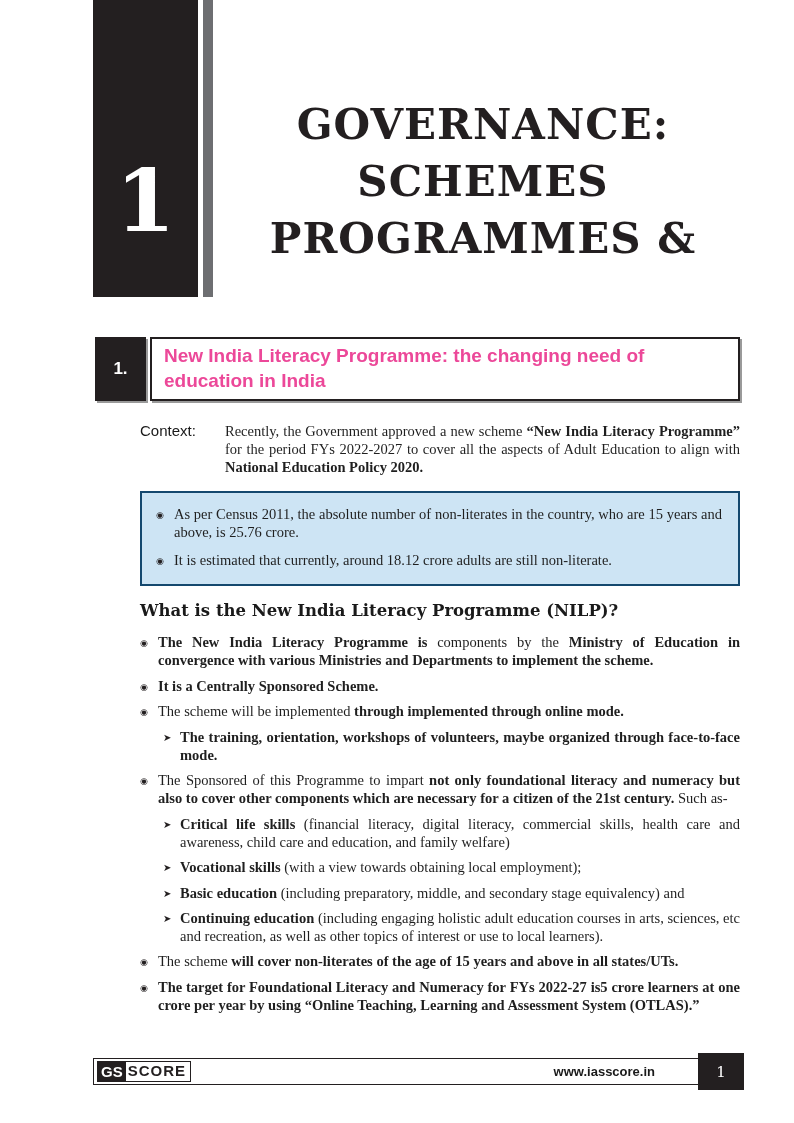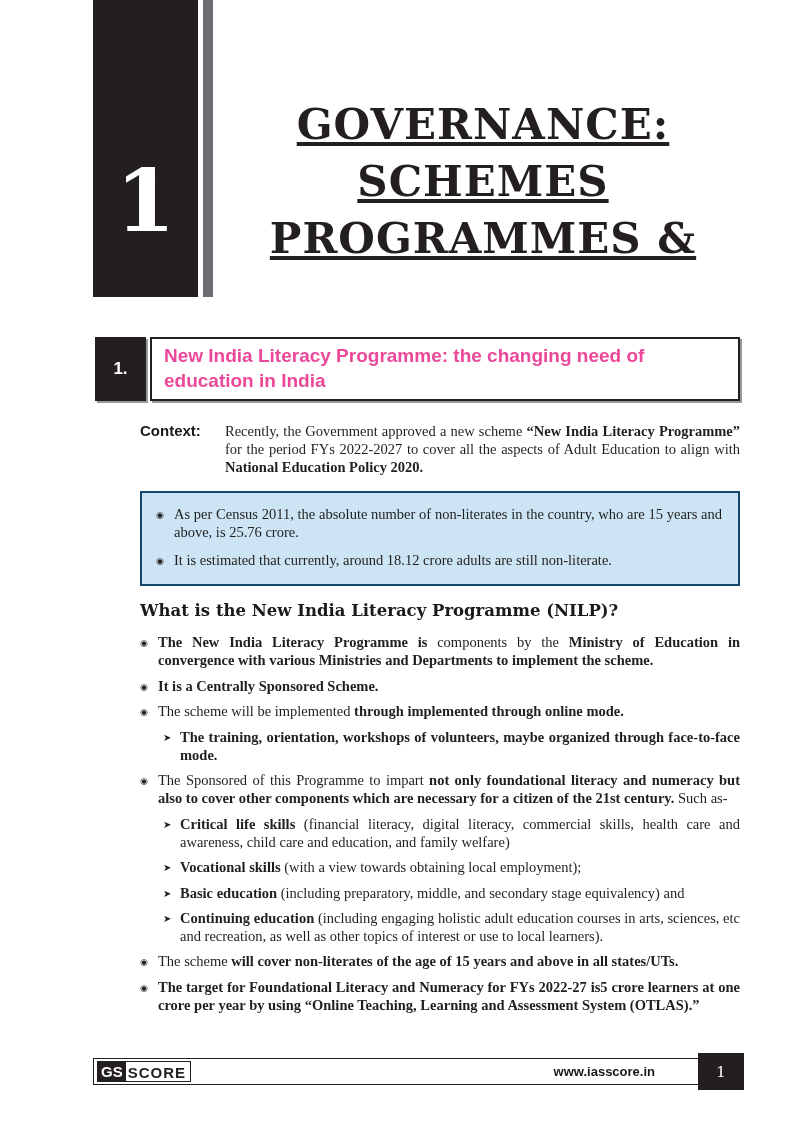--- a/index.html
+++ b/index.html
@@ -33,21 +33,20 @@
     background:#6d6e71;
   }
   .chapter-title {
     position:absolute; left:228px; top:96px; width:510px;
     text-align:center;
     font-family:"DejaVu Serif", serif;
     font-weight:bold;
     font-size:42px; line-height:1.36;
     letter-spacing:1px;
     color:#231f20;
-    text-decoration:underline;
   }
 
   
   .section-header {
     position:absolute; left:95px; top:337px; width:645px;
     display:flex; align-items:stretch; gap:4px;
   }
   .section-num {
     width:51px; min-height:60px;
     background:#231f20; color:#ffffff;
@@ -68,21 +67,21 @@
   }
 
   
   .content {
     position:absolute; left:140px; top:422px; width:600px;
   }
   .context-row { display:flex; }
   .context-label {
     width:85px; flex:0 0 85px;
     font-family:"Liberation Sans", sans-serif;
-    font-weight:bold; font-size:15px; color:#1a1a1a;
+    font-weight:normal; font-size:15px; color:#1a1a1a;
   }
   .context-text {
     flex:1;
     font-size:14.5px; line-height:1.25;
     text-align:justify;
   }
 
   .highlight-box {
     margin-top:15px;
     background:#cde4f4;
@@ -123,21 +122,21 @@
 
   
   .footer-bar {
     position:absolute; left:93px; top:1058px;
     width:647px; height:27px;
     border:1.5px solid #231f20;
     background:#ffffff;
     display:flex; align-items:center;
   }
   .logo-box {
-    display:flex; align-items:flex-end;
+    display:flex; align-items:flex-start;
     border:1.5px solid #231f20;
     margin-left:3px;
     height:21px;
     padding-right:4px;
     background:#ffffff;
   }
   .logo-gs {
     background:#231f20; color:#ffffff;
     font-family:"Liberation Sans", sans-serif;
     font-weight:bold; font-size:15px;

